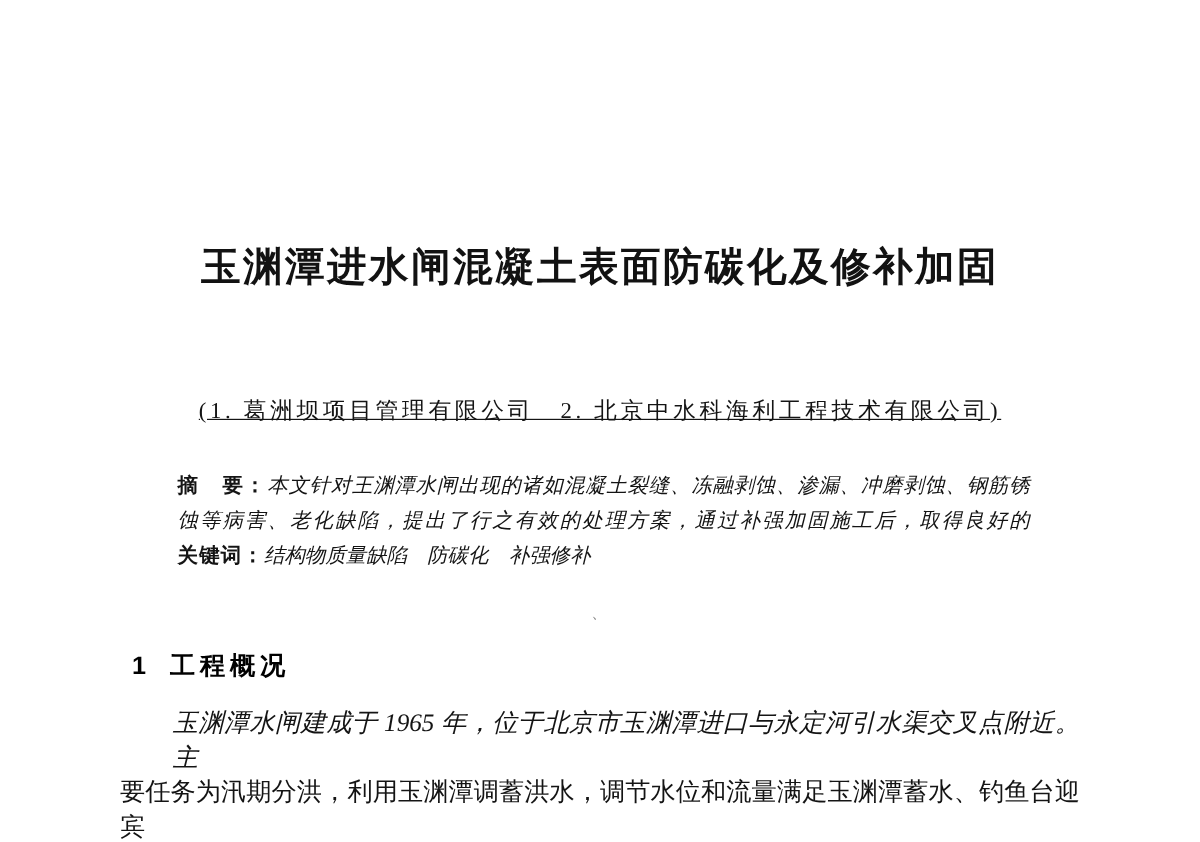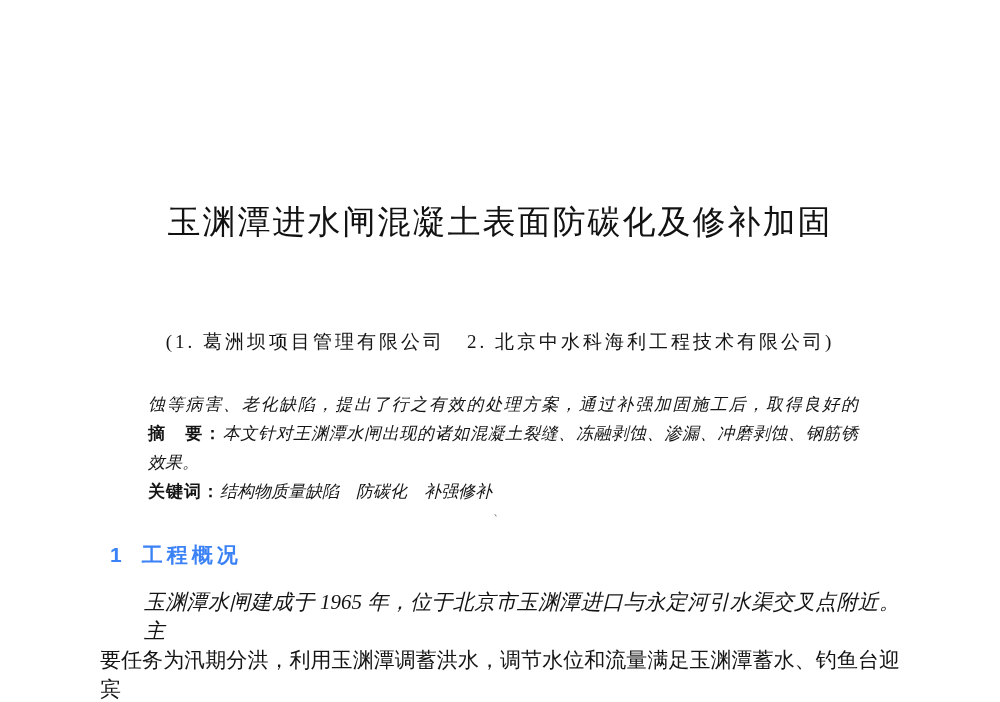--- a/index.html
+++ b/index.html
@@ -17,21 +17,21 @@
     font-family: "Liberation Serif", serif;
   }
   .paper-title {
     position: absolute;
     top: 200px;
     left: 0;
     width: 1000px;
     margin: 0;
     text-align: center;
     font-family: "Liberation Sans", sans-serif;
-    font-weight: 400;
+    font-weight: 700;
     font-size: 33px;
     letter-spacing: 2px;
     color: #121212;
     white-space: nowrap;
   }
   .authors {
     position: absolute;
     top: 282px;
     left: 0;
     width: 1000px;
@@ -49,20 +49,21 @@
   }
   .affiliation {
     position: absolute;
     top: 329px;
     left: 0;
     width: 1000px;
     text-align: center;
     font-size: 19px;
     letter-spacing: 3px;
     white-space: nowrap;
+    text-decoration: underline;
   }
   .abstract-block {
     position: absolute;
     top: 390px;
     left: 148px;
     width: 710px;
     font-size: 17px;
     line-height: 29px;
   }
   .abs-line {
@@ -91,21 +92,21 @@
     font-style: normal;
   }
   .section-heading {
     position: absolute;
     top: 541px;
     left: 110px;
     margin: 0;
     font-family: "Liberation Sans", sans-serif;
     font-weight: 700;
     font-size: 21px;
-    color: #3b82f6;
+    color: #000000;
     white-space: nowrap;
   }
   .section-number { margin-right: 20px; letter-spacing: 0; }
   .section-title { letter-spacing: 4px; }
   .body-block {
     position: absolute;
     top: 588px;
     left: 100px;
     width: 800px;
     font-size: 21px;
@@ -121,23 +122,22 @@
 <body>
 
 <div class="page">
 
   <h1 class="paper-title">玉渊潭进水闸混凝土表面防碳化及修补加固</h1>
 
 
   <div class="affiliation">(1. 葛洲坝项目管理有限公司　2. 北京中水科海利工程技术有限公司)</div>
 
   <div class="abstract-block">
+    <div class="abs-line"><span class="abs-label">摘　要：</span><span class="abs-text">本文针对王渊潭水闸出现的诸如混凝土裂缝、冻融剥蚀、渗漏、冲磨剥蚀、钢筋锈</span></div>
     <div class="abs-line abs-text">蚀等病害、老化缺陷，提出了行之有效的处理方案，通过补强加固施工后，取得良好的</div>
-    <div class="abs-line"><span class="abs-label">摘　要：</span><span class="abs-text">本文针对王渊潭水闸出现的诸如混凝土裂缝、冻融剥蚀、渗漏、冲磨剥蚀、钢筋锈</span></div>
-    <div class="abs-line-last abs-text">效果。</div>
     <div class="kw-line"><span class="kw-label">关键词：</span><span class="kw-text">结构物质量缺陷　防碳化　补强修补</span></div>
   </div>
 
   <span class="scan-speck">、</span>
 
   <h2 class="section-heading">
     <span class="section-number">1</span><span class="section-title">工程概况</span>
   </h2>
 
   <div class="body-block">

